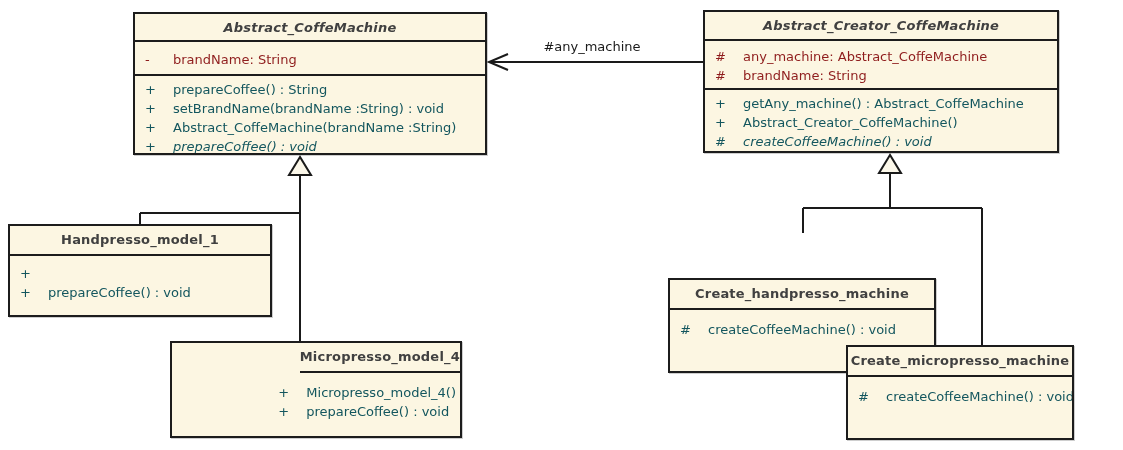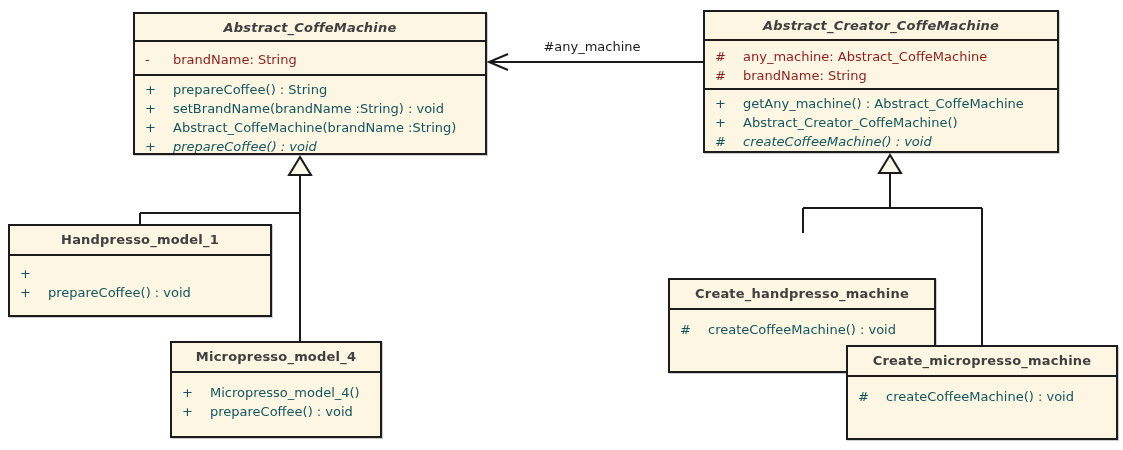--- a/index.html
+++ b/index.html
@@ -162,21 +162,21 @@
       <div class="member op">
         <span class="vis">+</span>
       </div>
       <div class="member op">
         <span class="vis">+</span>
         <span class="txt">prepareCoffee() : void</span>
       </div>
     </div>
   </div>
 
-  <div class="uml-class" style="left:170px; top:341px; width:212px; height:97px;">
+  <div class="uml-class" style="left:170px; top:341px; width:292px; height:97px;align-items:flex-end;">
     <div class="uml-title">Micropresso_model_4</div>
     <div class="compartment ops" style="padding-top:10px;">
       <div class="member op">
         <span class="vis">+</span>
         <span class="txt">Micropresso_model_4()</span>
       </div>
       <div class="member op">
         <span class="vis">+</span>
         <span class="txt">prepareCoffee() : void</span>
       </div>
@@ -186,21 +186,21 @@
   <div class="uml-class" style="left:668px; top:232px; width:268px; height:95px;margin-top:46px;">
     <div class="uml-title">Create_handpresso_machine</div>
     <div class="compartment ops" style="padding-top:10px;">
       <div class="member op">
         <span class="vis">#</span>
         <span class="txt">createCoffeeMachine() : void</span>
       </div>
     </div>
   </div>
 
-  <div class="uml-class" style="left:846px; top:345px; width:272px; height:95px;">
+  <div class="uml-class" style="left:846px; top:345px; width:228px; height:95px;">
     <div class="uml-title">Create_micropresso_machine</div>
     <div class="compartment ops" style="padding-top:10px;">
       <div class="member op">
         <span class="vis">#</span>
         <span class="txt">createCoffeeMachine() : void</span>
       </div>
     </div>
   </div>
 
 </div>

